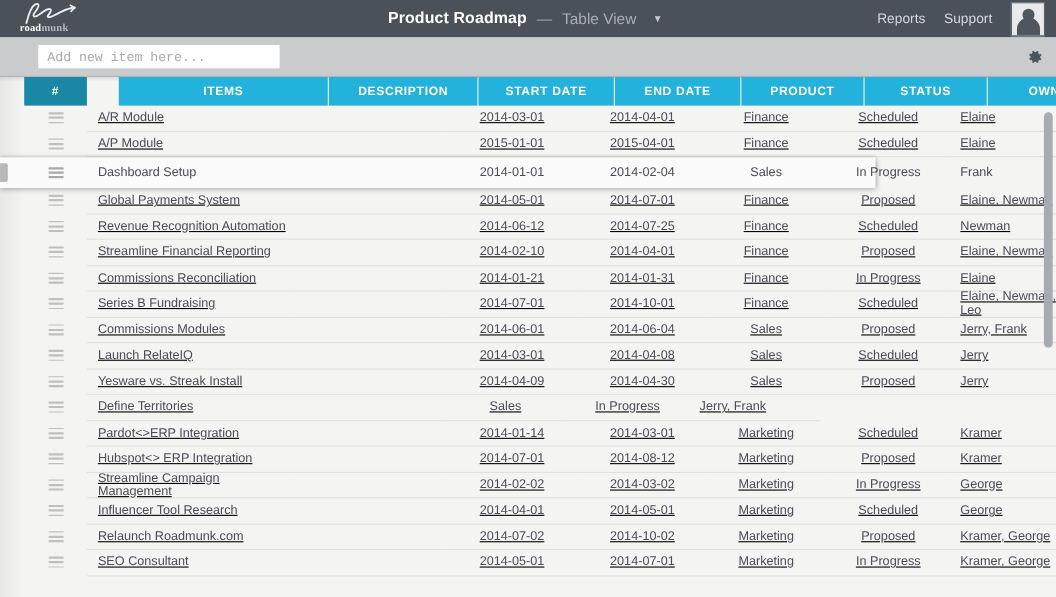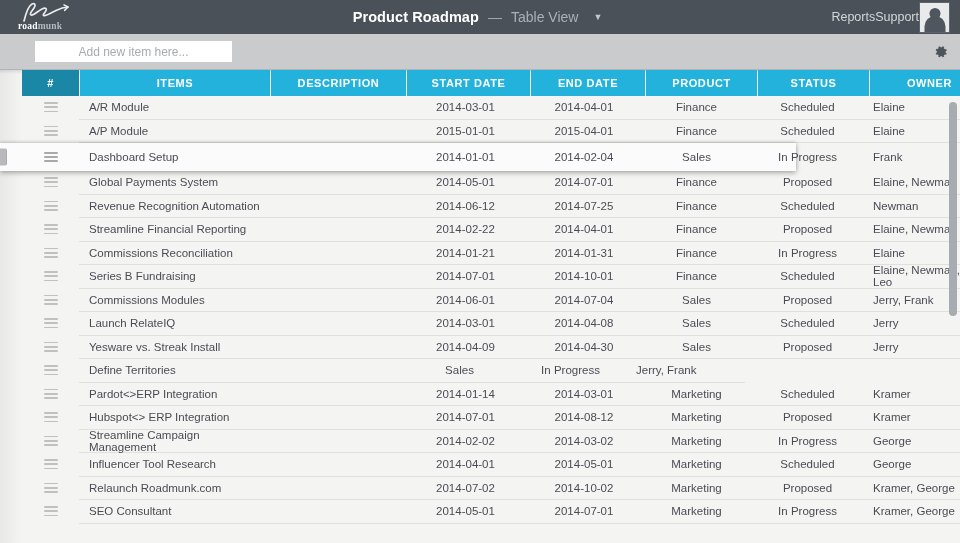--- a/index.html
+++ b/index.html
@@ -75,20 +75,21 @@
     margin-left: 6px;
     line-height: 1;
   }
 
   #nav-right {
     position: absolute;
     right: 0; top: 0;
     height: 34px;
     display: flex;
     align-items: center;
+    gap: 17px;
     padding-right: 10px;
   }
   .nav-link {
     font-size: 12.5px;
     color: #d3d7da;
     text-decoration: none;
     white-space: nowrap;
   }
   #avatar {
     width: 31px;
@@ -120,30 +121,29 @@
   #toolbar {
     height: 36px;
     background: #c9cbcd;
     border-bottom: 1px solid #b2b5b8;
     position: relative;
     display: flex;
     align-items: center;
   }
   #add-input {
     margin-left: 35px;
-    width: 197px;
+    width: 219px;
     height: 21px;
     border: 1px solid #ffffff;
     background: #ffffff;
-    font-family: Liberation Sans, sans-serif;
+    font-family: Liberation Mono, monospace;
     font-size: 12px;
     color: #3c4146;
     padding: 0 7px;
     outline: none;
-    text-align: center;
   }
   #add-input::placeholder { color: #a8abae; }
   #gear-btn {
     position: absolute;
     right: 9px;
     top: 50%;
     transform: translateY(-50%);
     width: 20px; height: 20px;
     display: flex;
     align-items: center;
@@ -192,39 +192,40 @@
     font-size: 11px;
     font-weight: bold;
     letter-spacing: .6px;
     display: flex;
     align-items: center;
     justify-content: center;
     margin-right: 1px;
   }
   .hcell.num { background: #1b87a7; }
   .h-num   { width: 57px;  flex: 0 0 57px; }
-  .h-item  { width: 190px; flex: 0 0 190px; }
+  .h-item  { width: 190px; flex: 0 0 190px; margin-left: 28px; }
   .h-desc  { width: 135px; flex: 0 0 135px; }
   .h-start { width: 123px; flex: 0 0 123px; }
   .h-end   { width: 114px; flex: 0 0 114px; }
   .h-prod  { width: 111px; flex: 0 0 111px; }
   .h-stat  { width: 111px; flex: 0 0 111px; }
   .h-own   { width: 119px; flex: 0 0 119px; margin-right: 0; }
 
   
   #body-rows {
     position: absolute;
     top: 26px; left: 22px;
     width: 938px;
   }
   .drow {
     display: flex;
     height: 23.5px;
     align-items: stretch;
     position: relative;
+    text-decoration: underline;
   }
   .drow .cell {
     border-bottom: 1px solid #e0e0de;
   }
   .drow .c-num { border-bottom-color: transparent; }
   .drow .c-desc { margin-right: 0; }
 
   .handle {
     width: 14px; height: 10px;
     display: flex;
@@ -425,21 +426,21 @@
       <div class="drow">
         <div class="cell c-num">
           <span class="handle">
             <i></i>
             <i></i>
             <i></i>
           </span>
         </div>
         <div class="cell c-item">Streamline Financial Reporting</div>
         <div class="cell c-desc"></div>
-        <div class="cell c-start">2014-02-22</div>
+        <div class="cell c-start">2014-02-10</div>
         <div class="cell c-end">2014-04-01</div>
         <div class="cell c-prod">Finance</div>
         <div class="cell c-stat">Proposed</div>
         <div class="cell c-own">Elaine, Newman</div>
       </div>
       <div class="drow">
         <div class="cell c-num">
           <span class="handle">
             <i></i>
             <i></i>
@@ -474,21 +475,21 @@
         <div class="cell c-num">
           <span class="handle">
             <i></i>
             <i></i>
             <i></i>
           </span>
         </div>
         <div class="cell c-item">Commissions Modules</div>
         <div class="cell c-desc"></div>
         <div class="cell c-start">2014-06-01</div>
-        <div class="cell c-end">2014-07-04</div>
+        <div class="cell c-end">2014-06-04</div>
         <div class="cell c-prod">Sales</div>
         <div class="cell c-stat">Proposed</div>
         <div class="cell c-own">Jerry, Frank</div>
       </div>
       <div class="drow">
         <div class="cell c-num">
           <span class="handle">
             <i></i>
             <i></i>
             <i></i>

